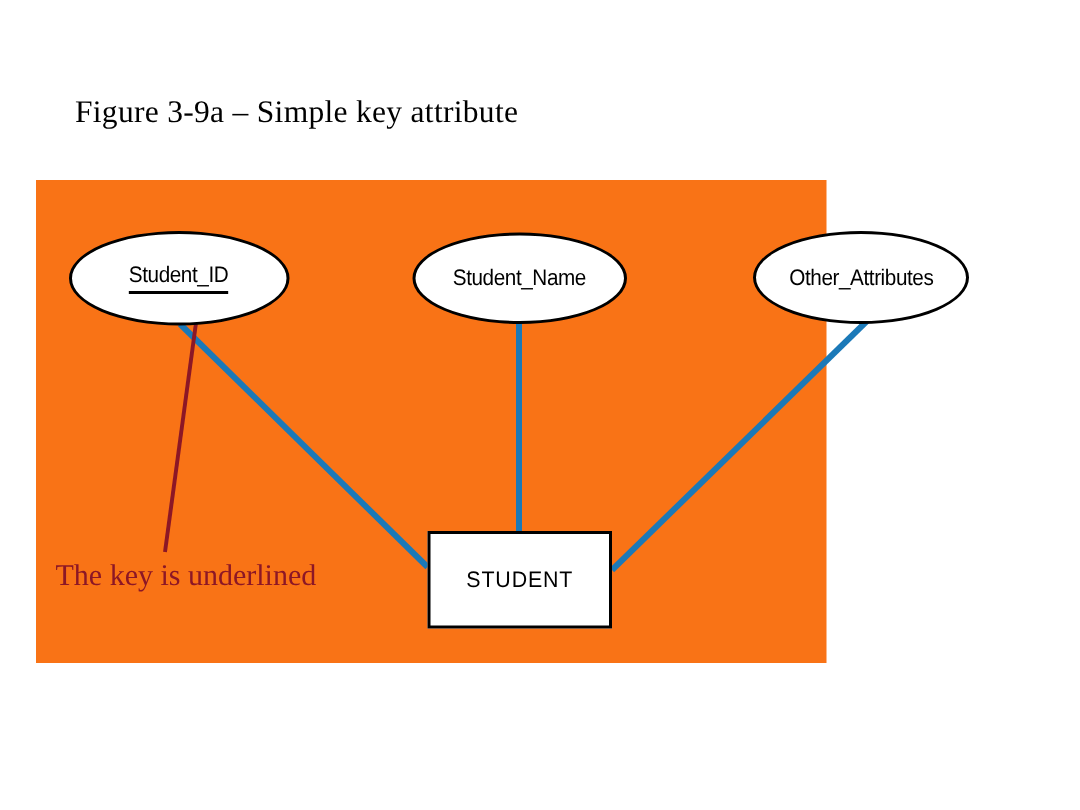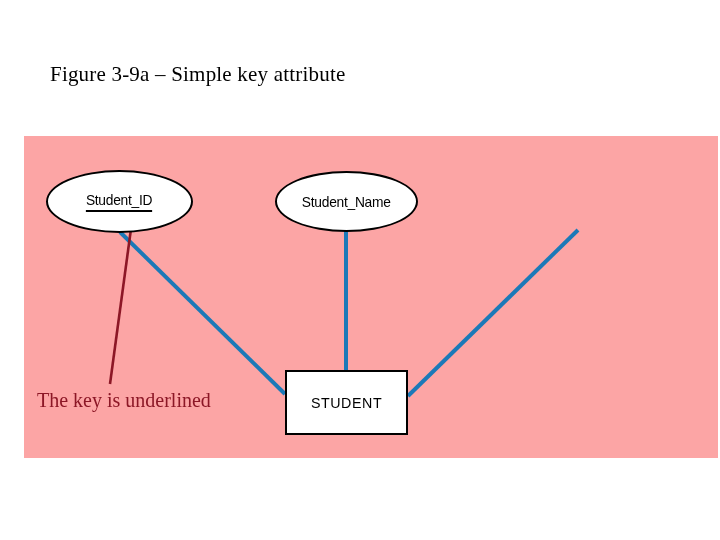--- a/index.html
+++ b/index.html
@@ -26,24 +26,24 @@
     font-size: 21px;
     color: #000000;
     white-space: nowrap;
     letter-spacing: 0.2px;
   }
 
   
   #diagram-panel {
     position: absolute;
     left: 24px;
-    top: 118px;
-    width: 694px;
+    top: 102px;
+    width: 527px;
     height: 322px;
-    background: #fca5a5;
+    background: #f97316;
   }
 
   
   #diagram-svg {
     position: absolute;
     left: 0;
     top: 0;
     width: 643px;
     height: 322px;
   }
@@ -135,20 +135,23 @@
     </svg>
 
     <div id="ellipse-student-id" class="attr-ellipse">
       <span class="attr-label key">Student_ID</span>
     </div>
 
     <div id="ellipse-student-name" class="attr-ellipse">
       <span class="attr-label">Student_Name</span>
     </div>
 
+    <div id="ellipse-other-attrs" class="attr-ellipse">
+      <span class="attr-label">Other_Attributes</span>
+    </div>
 
     <div id="key-note">The key is underlined</div>
 
     <div id="entity-student">
       <span class="entity-label">STUDENT</span>
     </div>
 
   </div>
 </div>
 

